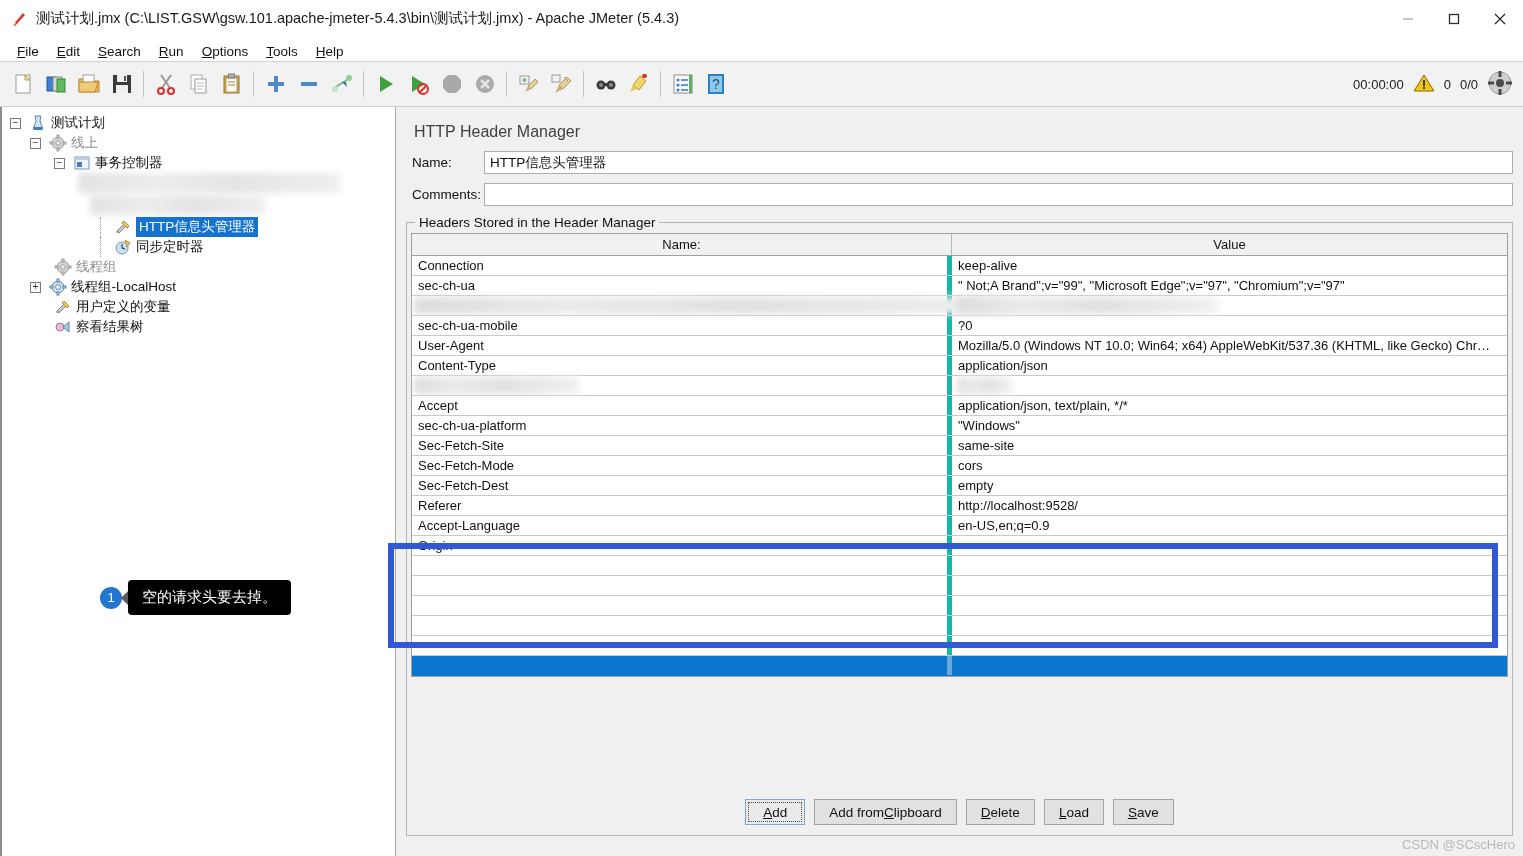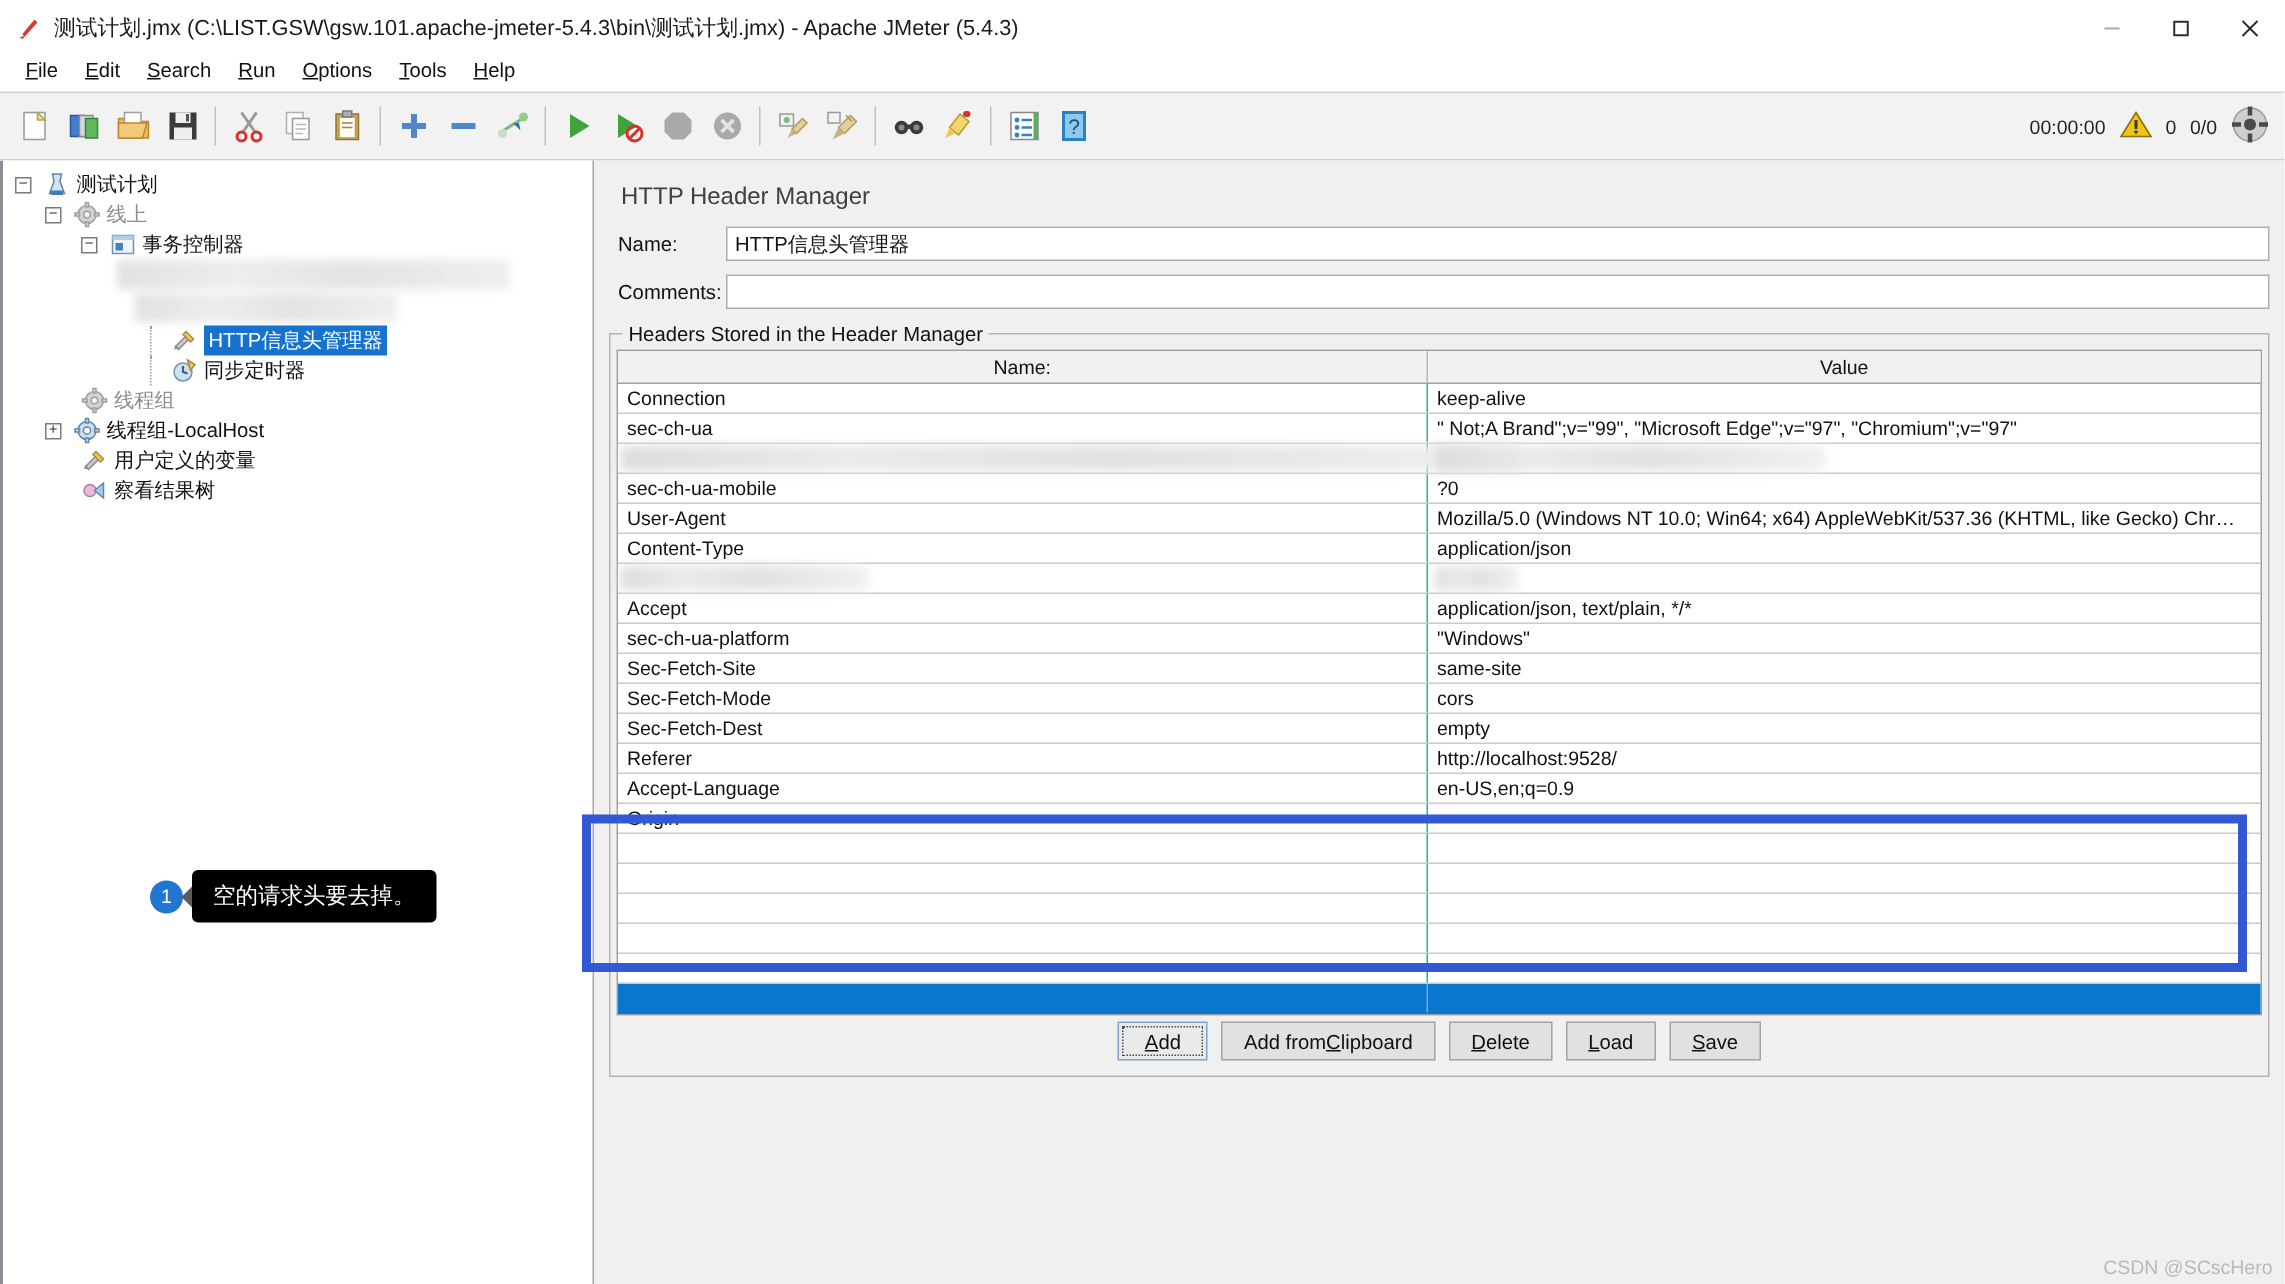--- a/index.html
+++ b/index.html
@@ -53,21 +53,21 @@
     justify-content: center;
     color: #8a8a8a;
   }
   .winbtn.close { color: #2b2b2b; }
   .winbtn.maxi { color: #2b2b2b; }
 
   
   .menubar {
     height: 24px;
     display: flex;
-    align-items: flex-start;
+    align-items: flex-end;
     padding-left: 8px;
     background: #ffffff;
     border-bottom: 1px solid #d4d4d4;
   }
   .menu-item {
     padding: 2px 9px;
     font-size: 13.5px;
     color: #111;
     white-space: nowrap;
   }
@@ -217,21 +217,21 @@
     align-items: center;
     font-family: "Liberation Sans", "DejaVu Sans", sans-serif;
   }
 
   
   .groupbox {
     border: 1px solid #b4b4b4;
     margin-top: 16px;
     position: relative;
     padding: 10px 4px 6px 4px;
-    height: 496px;
+    height: 614px;
     box-sizing: border-box;
   }
   .groupbox-title {
     position: absolute;
     top: -8px;
     left: 8px;
     background: #f0f0f0;
     padding: 0 4px;
     font-size: 13.5px;
     color: #111;
@@ -268,21 +268,21 @@
   .td {
     display: flex;
     align-items: center;
     font-size: 13px;
     color: #111;
     padding-left: 6px;
     box-sizing: border-box;
     overflow: hidden;
     white-space: nowrap;
   }
-  .td.name { width: 540px; border-right: 1px solid #14b8a6; text-align: center; }
+  .td.name { width: 540px; border-right: 5px solid #14b8a6; text-align: center; }
   .td.value { flex: 1 1 auto; }
   .tr.redacted { height: 20px; position: relative; overflow: visible; }
   .tr.selected { background: #0a76ce; border-bottom: 1px solid #0a76ce; }
   .tr.selected .td { border-right-color: #6fa8d8; color: #ffffff; }
 
   .row-blur {
     position: absolute;
     left: 0;
     height: 17px;
     background: linear-gradient(90deg,#dcdcdc,#eaeaea 25%,#e1e1e1 55%,#f0f0f0);

